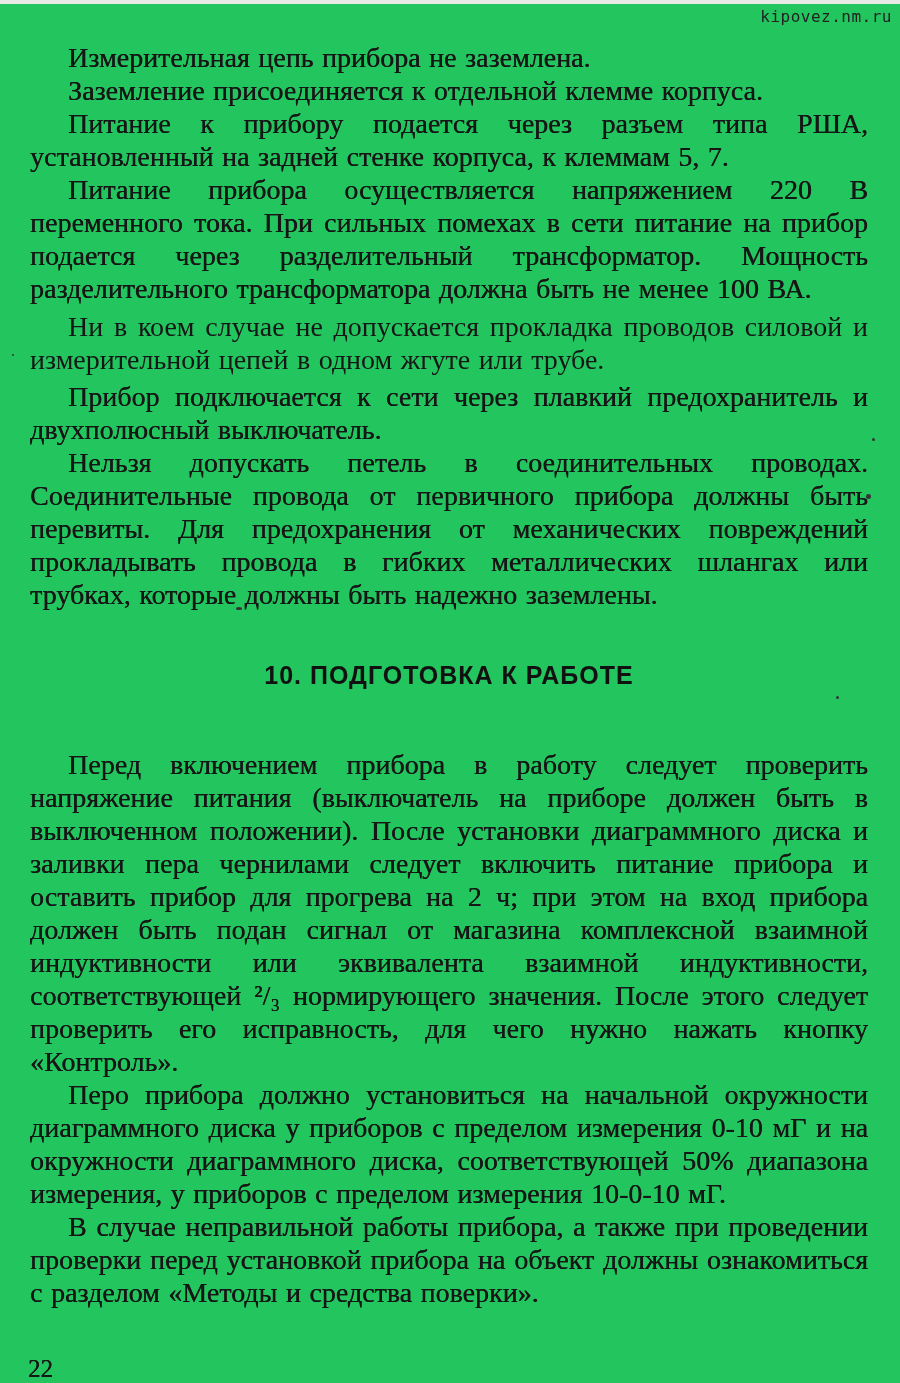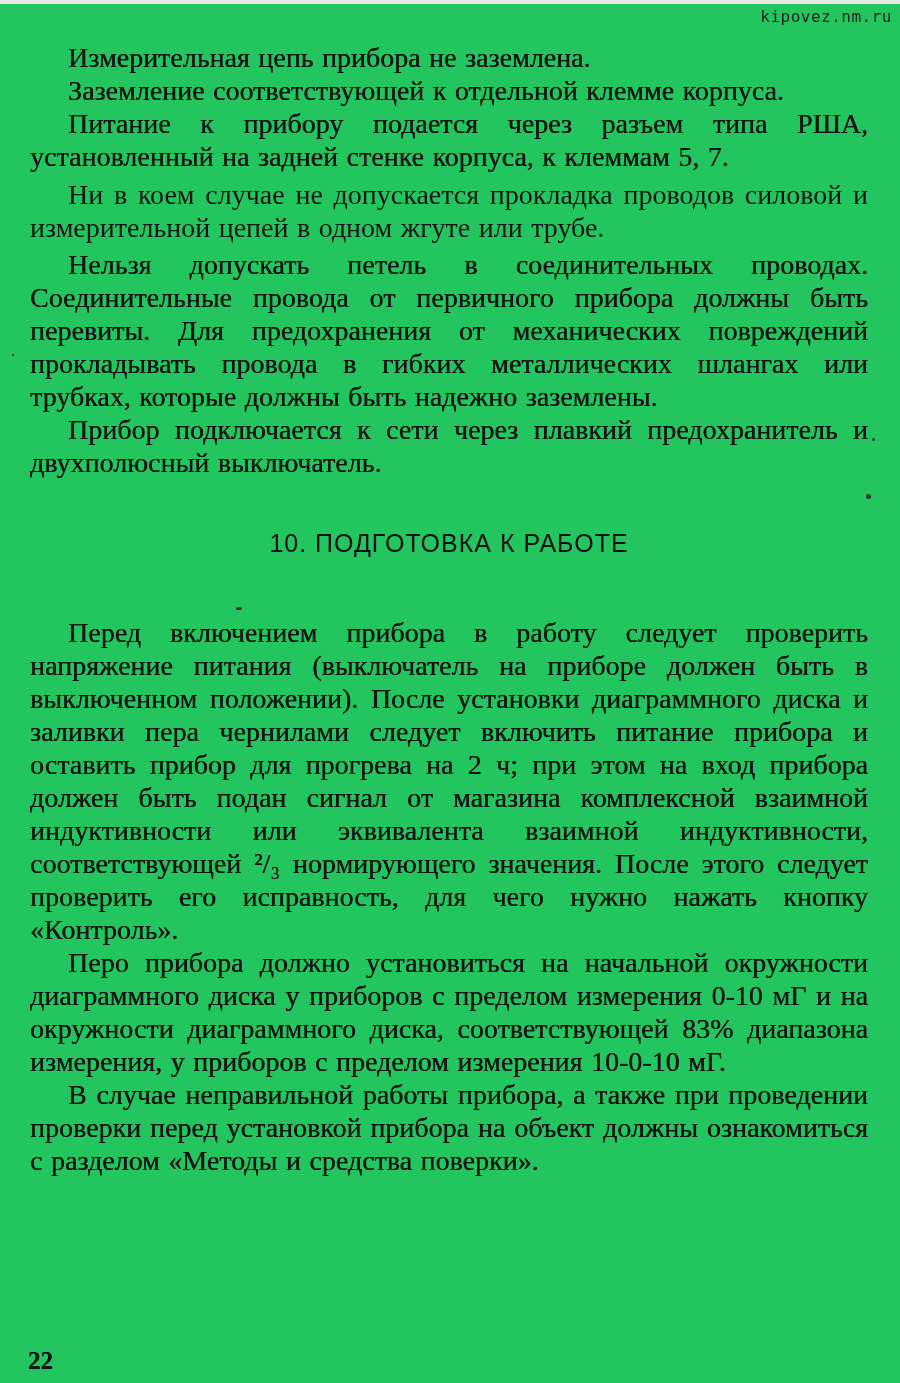--- a/index.html
+++ b/index.html
@@ -44,31 +44,31 @@
   }
   .content p.emphasis {
     font-weight: normal;
     margin: 5px 0 4px;
     text-shadow: none;
   }
   .section-heading {
     margin: 50px 0 58px;
     text-align: center;
     font-family: "Liberation Sans", "DejaVu Sans", sans-serif;
-    font-weight: normal;
+    font-weight: bold;
     font-size: 25px;
     letter-spacing: 1px;
     color: #111;
   }
   .page-number {
     position: absolute;
     left: 28px;
-    bottom: 12px;
+    bottom: 4px;
     font-size: 25px;
-    font-weight: bold;
+    font-weight: normal;
     text-shadow: 0.3px 0 0 currentColor;
     text-align: center;
   }
   
   .speckle {
     position: absolute;
     background: #333;
     border-radius: 50%;
   }
   .sp1 { width: 5px; height: 5px; left: 866px; top: 490px; }
@@ -81,36 +81,37 @@
 <body>
 
 <div class="page">
 
   <div class="watermark">kipovez.nm.ru</div>
 
   <div class="content">
 
     <p>Измерительная цепь прибора не заземлена.</p>
 
-    <p>Заземление соответствующей к отдельной клемме корпуса.</p>
+    <p>Заземление присоединяется к отдельной клемме корпуса.</p>
 
     <p>Питание к прибору подается через разъем типа РША, установленный на задней стенке корпуса, к клеммам 5, 7.</p>
 
+    <p>Питание прибора осуществляется напряжением 220 В переменного тока. При сильных помехах в сети питание на прибор подается через разделительный трансформатор. Мощность разделительного трансформатора должна быть не менее 100 ВА.</p>
 
     <p class="emphasis">Ни в коем случае не допускается прокладка проводов силовой и измерительной цепей в одном жгуте или трубе.</p>
 
+    <p>Прибор подключается к сети через плавкий предохранитель и двухполюсный выключатель.</p>
+
     <p>Нельзя допускать петель в соединительных проводах. Соединительные провода от первичного прибора должны быть перевиты. Для предохранения от механических повреждений прокладывать провода в гибких металлических шлангах или трубках, которые должны быть надежно заземлены.</p>
-
-    <p>Прибор подключается к сети через плавкий предохранитель и двухполюсный выключатель.</p>
 
     <h2 class="section-heading">10. ПОДГОТОВКА К РАБОТЕ</h2>
 
     <p>Перед включением прибора в работу следует проверить напряжение питания (выключатель на приборе должен быть в выключенном положении). После установки диаграммного диска и заливки пера чернилами следует включить питание прибора и оставить прибор для прогрева на 2 ч; при этом на вход прибора должен быть подан сигнал от магазина комплексной взаимной индуктивности или эквивалента взаимной индуктивности, соответствующей ²/₃ нормирующего значения. После этого следует проверить его исправность, для чего нужно нажать кнопку «Контроль».</p>
 
-    <p>Перо прибора должно установиться на начальной окружности диаграммного диска у приборов с пределом измерения 0-10 мГ и на окружности диаграммного диска, соответствующей 83% диапазона измерения, у приборов с пределом измерения 10-0-10 мГ.</p>
+    <p>Перо прибора должно установиться на начальной окружности диаграммного диска у приборов с пределом измерения 0-10 мГ и на окружности диаграммного диска, соответствующей 50% диапазона измерения, у приборов с пределом измерения 10-0-10 мГ.</p>
 
     <p>В случае неправильной работы прибора, а также при проведении проверки перед установкой прибора на объект должны ознакомиться с разделом «Методы и средства поверки».</p>
 
   </div>
 
   <div class="page-number">22</div>
 
   <span class="speckle sp1"></span>
   <span class="speckle sp2"></span>
   <span class="speckle sp3"></span>

